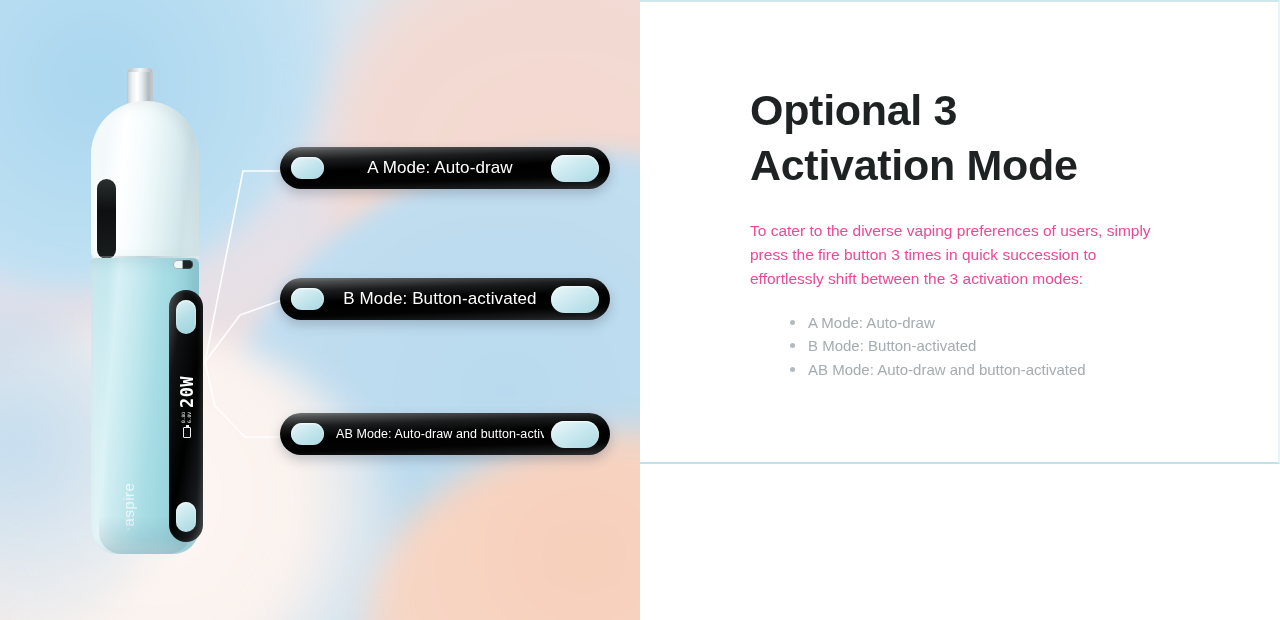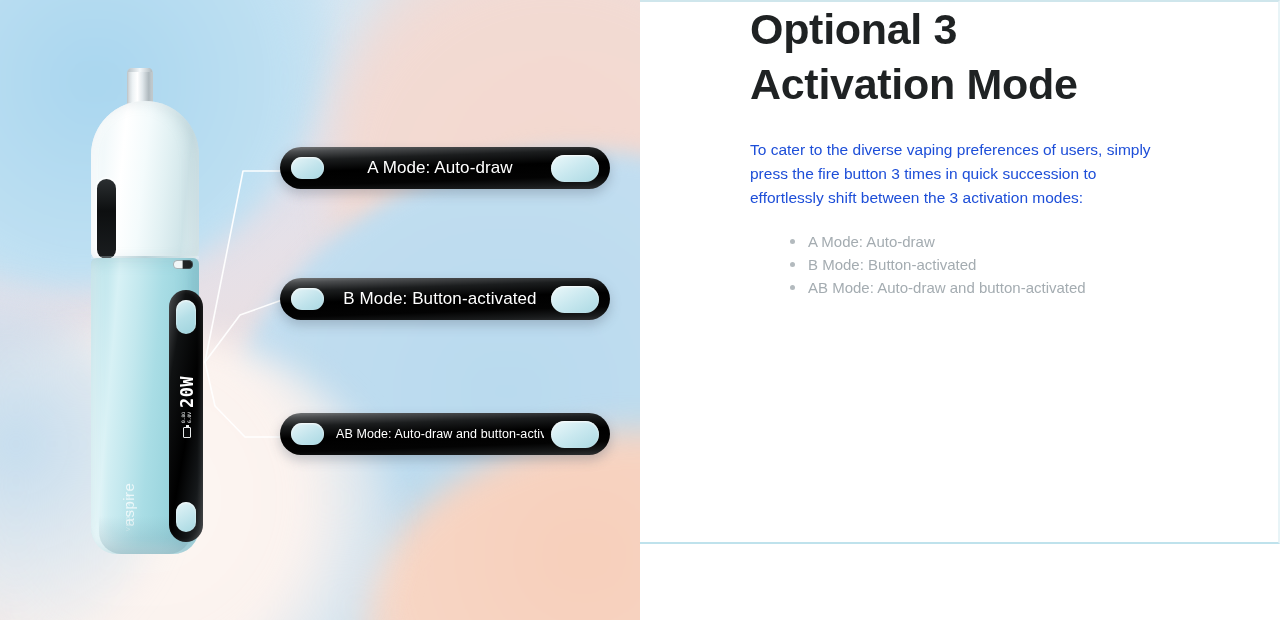--- a/index.html
+++ b/index.html
@@ -360,41 +360,42 @@
     font-size: 12.5px;
   }
   .pill-a { top: 147px; }
   .pill-b { top: 278px; }
   .pill-ab { top: 413px; }
 
   
   .text-panel {
     position: relative;
     flex: 1 1 auto;
-    height: 544px;
+    height: 464px;
     background: #ffffff;
     border-top: 2px solid #cfe6ec;
     border-bottom: 2px solid #bfe2ec;
     border-right: 2px solid #e8f4f7;
     box-sizing: border-box;
     padding: 0 90px 0 110px;
     display: flex;
     flex-direction: column;
+    justify-content: center;
   }
   .heading {
     color: #1f2223;
     font-size: 43px;
     line-height: 1.28;
     font-weight: bold;
     letter-spacing: -0.3px;
     margin: 0 0 26px 0;
     max-width: 420px;
   }
   .paragraph {
-    color: #1d4ed8;
+    color: #ec4899;
     font-size: 15.5px;
     line-height: 1.54;
     margin: 0 0 20px 0;
     max-width: 420px;
   }
   .mode-list {
     list-style: none;
     margin: 0;
     padding: 0 0 0 40px;
   }

